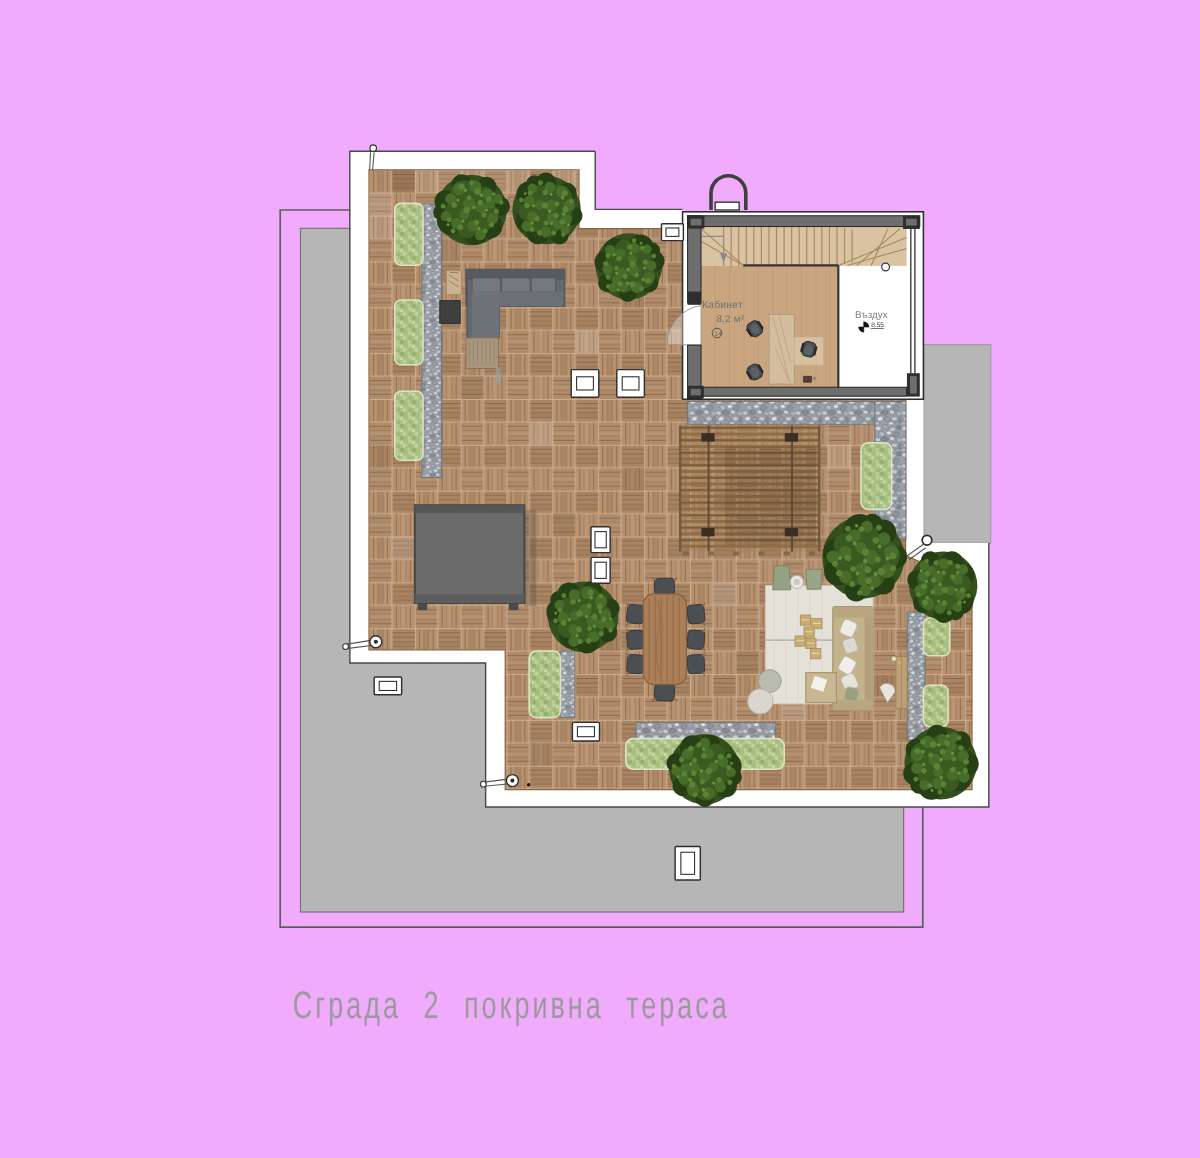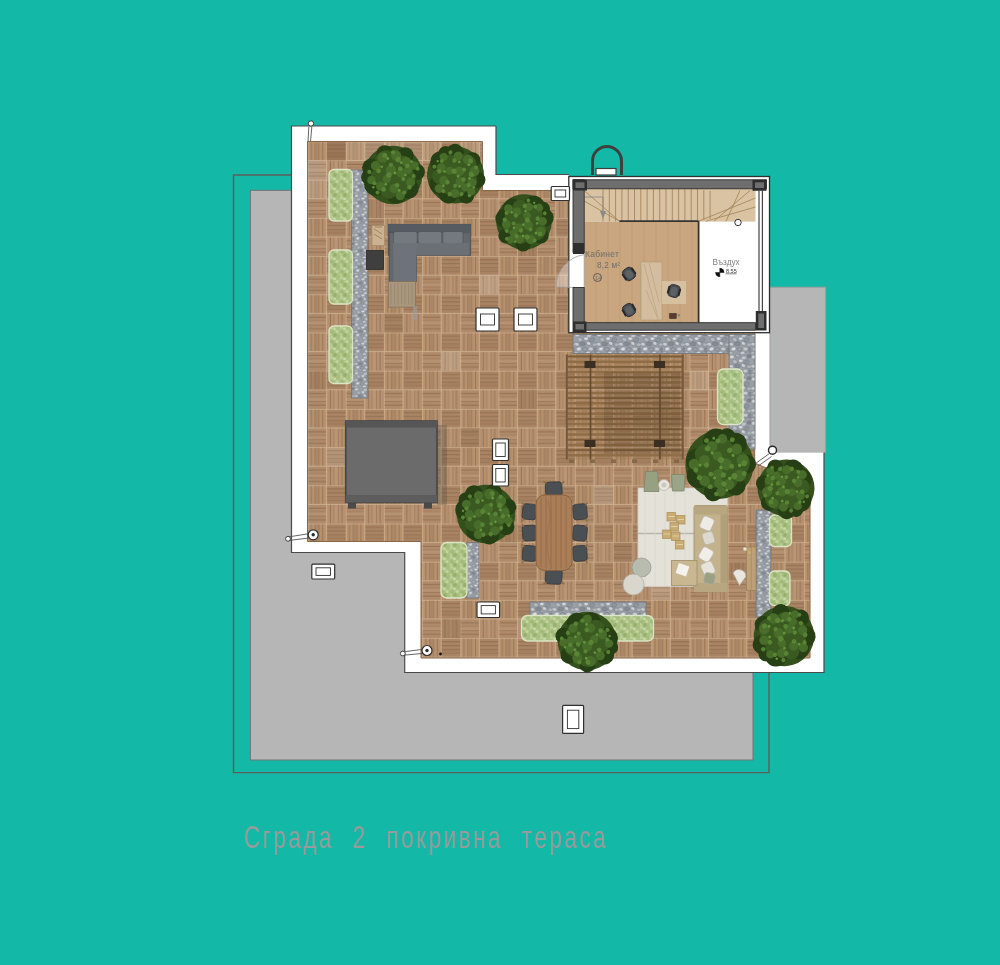--- a/index.html
+++ b/index.html
@@ -1,16 +1,16 @@
 <!DOCTYPE html>
 <html><head>
 <meta charset="utf-8">
 <style>
   html,body{margin:0;padding:0;background:#ffffff;}
-  #page{position:relative;width:1000px;height:965px;background:#14b8a6;overflow:hidden;
+  #page{position:relative;width:1000px;height:965px;background:#f0abfc;overflow:hidden;
         font-family:"Liberation Sans", sans-serif;}
 </style>
 </head>
 <body>
 <div id="page">
 <svg width="1000" height="965" viewBox="0 0 1000 965" xmlns="http://www.w3.org/2000/svg">
 <defs>
 
 <pattern id="deck" width="38.2" height="38.2" patternUnits="userSpaceOnUse" patternTransform="translate(307.5,141.5)">
   <rect x="0" y="0" width="38.2" height="38.2" fill="#b28c6b"></rect>

